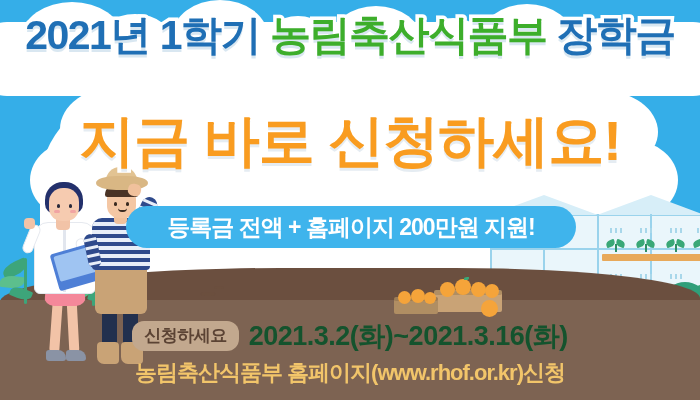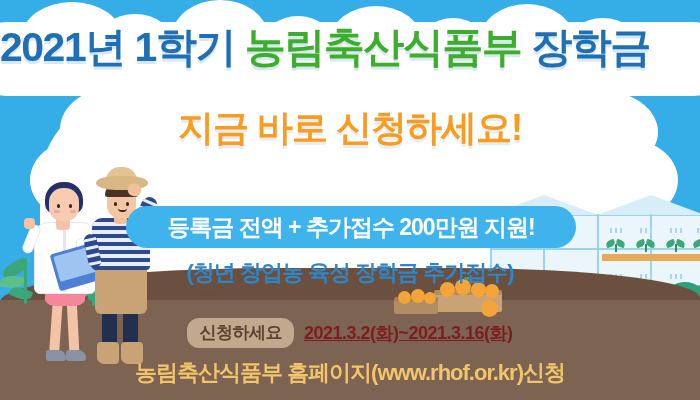--- a/index.html
+++ b/index.html
@@ -461,42 +461,43 @@
   .orange-leaf {
     position: absolute;
     width: 5px; height: 3px;
     background: #3aa877;
     border-radius: 60% 10% 60% 10%;
   }
 
   
   .headline1 {
     position: absolute;
-    left: 0; top: 20px;
+    left: 0; top: 8px;
     width: 700px;
+    text-align: center;
     font-size: 41px;
     font-weight: bold;
     letter-spacing: -1.5px;
     white-space: nowrap;
     z-index: 20;
   }
   .headline1 span {
     -webkit-text-stroke: 7px #ffffff;
     paint-order: stroke fill;
     text-shadow: 0 3px 0 rgba(120,170,205,.28);
   }
   .hl-blue  { color: #1f6fb5; }
   .hl-green { color: #3dae2b; }
 
   .headline2 {
     position: absolute;
     left: 0; top: 104px;
     width: 700px;
     text-align: center;
-    font-size: 36px;
+    font-size: 56px;
     font-weight: bold;
     letter-spacing: -1px;
     white-space: nowrap;
     color: #f99c20;
     z-index: 20;
   }
   .headline2 span {
     -webkit-text-stroke: 8px #ffffff;
     paint-order: stroke fill;
     text-shadow: 0 3px 0 rgba(150,180,205,.25);
@@ -550,26 +551,25 @@
     background: #c2a88e;
     color: #5b4334;
     font-size: 17px;
     font-weight: bold;
     letter-spacing: -0.5px;
     padding: 3px 12px 4px;
     border-radius: 12px;
     white-space: nowrap;
   }
   .date-text {
-    color: #7f1d1d;
-    font-size: 18px;
+    color: #14532d;
+    font-size: 27px;
     font-weight: bold;
     letter-spacing: -0.5px;
     white-space: nowrap;
-    text-decoration: underline;
   }
 
   .site-line {
     position: absolute;
     left: 0; top: 358px;
     width: 700px;
     text-align: center;
     font-size: 22px;
     font-weight: bold;
     letter-spacing: -1px;
@@ -780,26 +780,23 @@
 
   <div class="headline1">
     <span class="hl-blue">2021년 1학기 </span><span class="hl-green">농림축산식품부</span><span class="hl-blue"> 장학금</span>
   </div>
 
   <div class="headline2">
     <span>지금 바로 신청하세요!</span>
   </div>
 
   <div class="pill-blue">
-    <span>등록금 전액 + 추가접수 200만원 지원!</span>
-  </div>
-
-  <div class="subnote">
-    <span>(청년 창업농 육성 장학금 추가접수)</span>
-  </div>
+    <span>등록금 전액 + 홈페이지 200만원 지원!</span>
+  </div>
+
 
   <div class="date-row">
     <span class="date-badge">신청하세요</span>
     <span class="date-text">2021.3.2(화)~2021.3.16(화)</span>
   </div>
 
   <div class="site-line">
     <span>농림축산식품부 홈페이지(www.rhof.or.kr)신청</span>
   </div>
 

